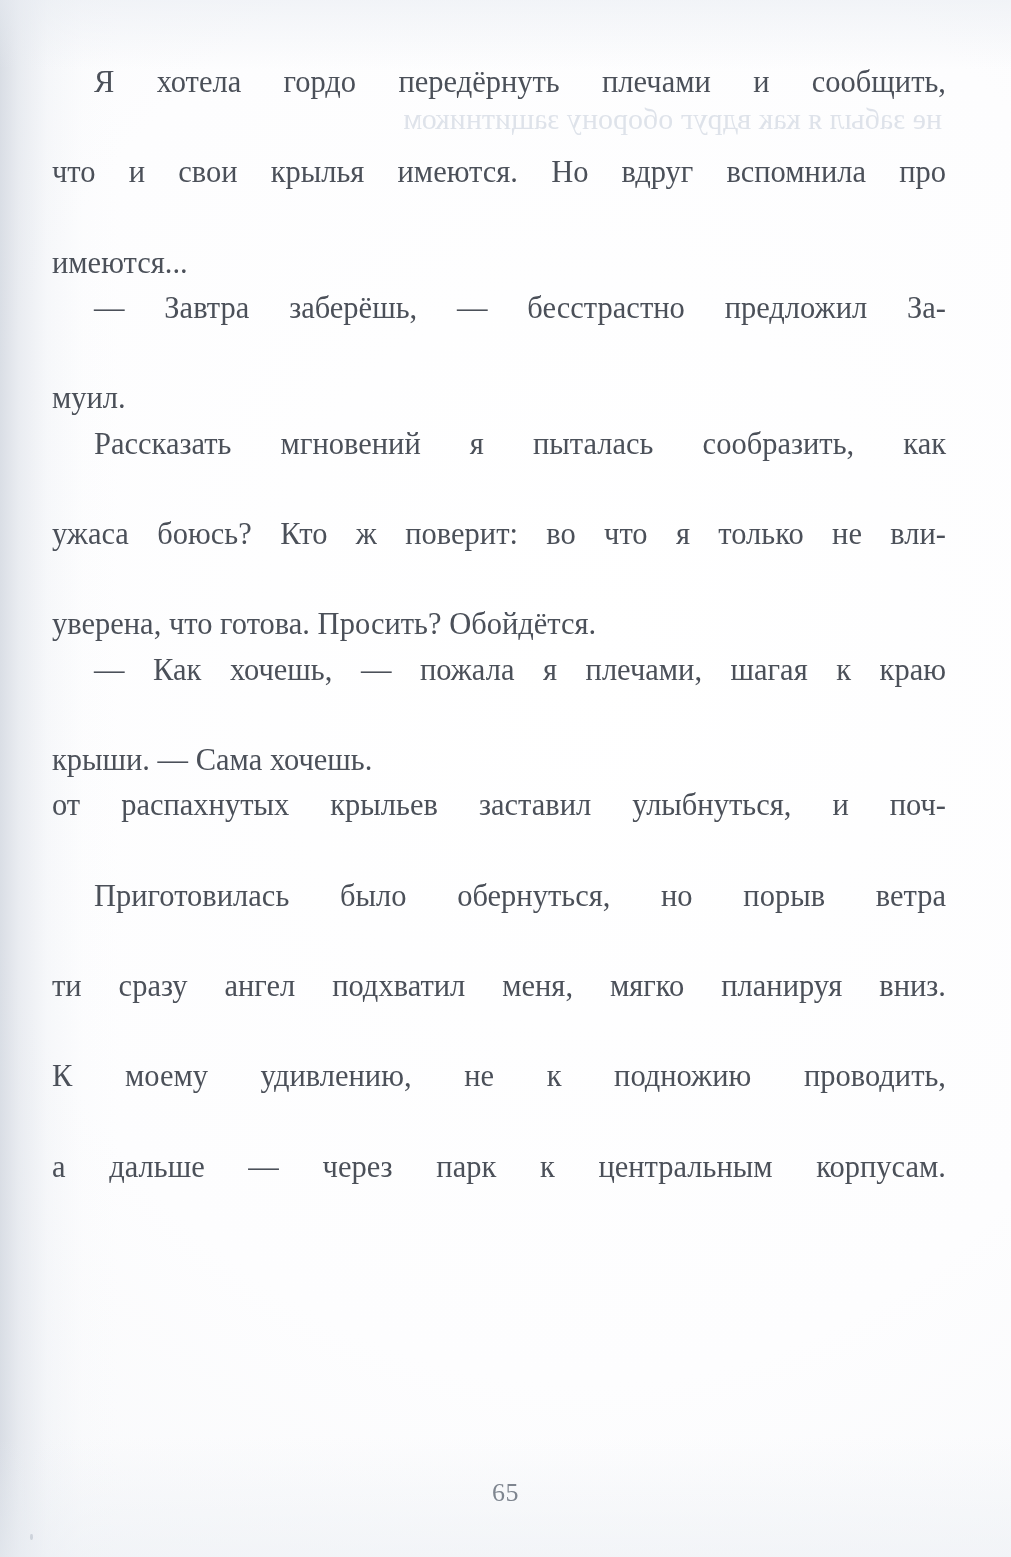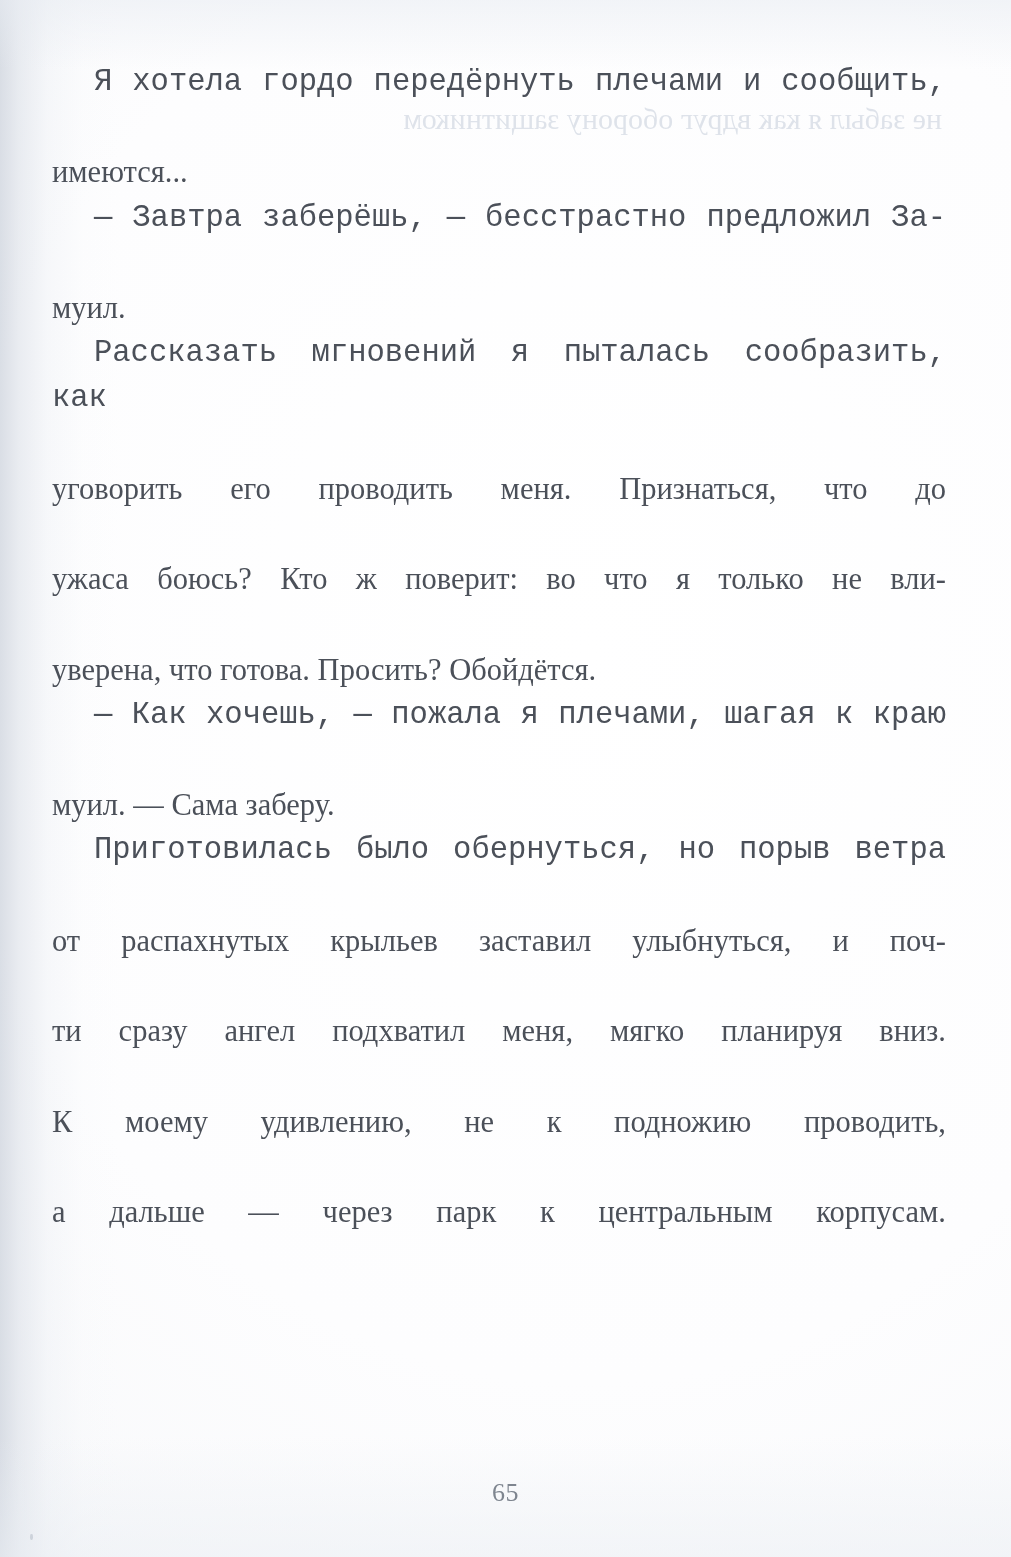--- a/index.html
+++ b/index.html
@@ -110,21 +110,20 @@
     text-indent: 0;
   }
   .jline::after {
     content: "";
     display: inline-block;
     width: 100%;
     height: 0;
   }
   .jline.indented {
     text-indent: 42px;
-    font-family: Liberation Mono, monospace;
   }
 
   .page-number {
     position: absolute;
     top: 1478px;
     left: 0;
     width: 1011px;
     text-align: center;
     z-index: 3;
     color: #7e858f;
@@ -155,44 +154,44 @@
   <div class="gutter-shadow"></div>
   <div class="edge-shade-top"></div>
   <div class="edge-shade-bottom"></div>
 
   <div class="showthrough">не забыл я как вдруг оборону защитником</div>
 
   <div class="textblock">
 
     <div class="para">
       <span class="jline indented">Я хотела гордо передёрнуть плечами и сообщить,</span>
+      <span class="jline">что и свои крылья имеются. Но вдруг вспомнила про</span>
       <span>имеются...</span>
     </div>
 
 
     <div class="para">
       <span class="jline indented">— Завтра заберёшь, — бесстрастно предложил За-</span>
       <span>муил.</span>
     </div>
 
     <div class="para">
       <span class="jline indented">Рассказать мгновений я пыталась сообразить, как</span>
-      <span class="jline">уговорить его проводить меня. Признаться, что до</span>
       <span class="jline">ужаса боюсь? Кто ж поверит: во что я только не вли-</span>
       <span>уверена, что готова. Просить? Обойдётся.</span>
     </div>
 
     <div class="para">
       <span class="jline indented">— Как хочешь, — пожала я плечами, шагая к краю</span>
-      <span>муил. — Сама заберу.</span>
-    </div>
-
-    <div class="para">
+      <span>крыши. — Сама хочешь.</span>
+    </div>
+
+    <div class="para">
+      <span class="jline">от распахнутых крыльев заставил улыбнуться, и поч-</span>
       <span class="jline indented">Приготовилась было обернуться, но порыв ветра</span>
-      <span class="jline">от распахнутых крыльев заставил улыбнуться, и поч-</span>
       <span class="jline">ти сразу ангел подхватил меня, мягко планируя вниз.</span>
       <span class="jline">К моему удивлению, не к подножию проводить,</span>
       <span class="jline">а дальше — через парк к центральным корпусам.</span>
 
     </div>
 
   </div>
 
   <div class="page-number">65</div>
   <div class="speck"></div>

